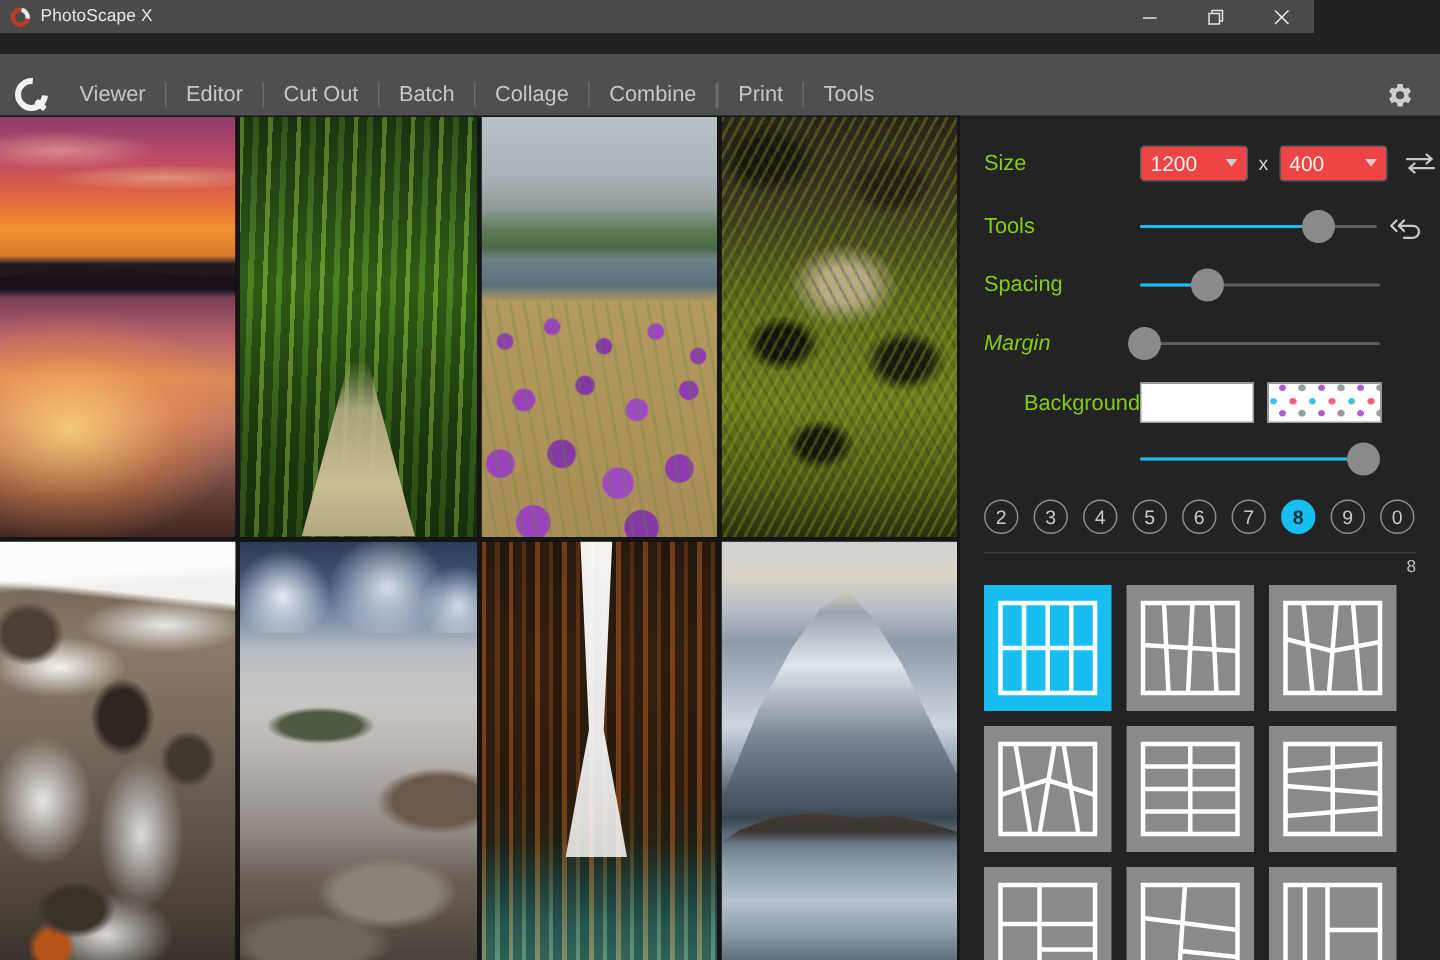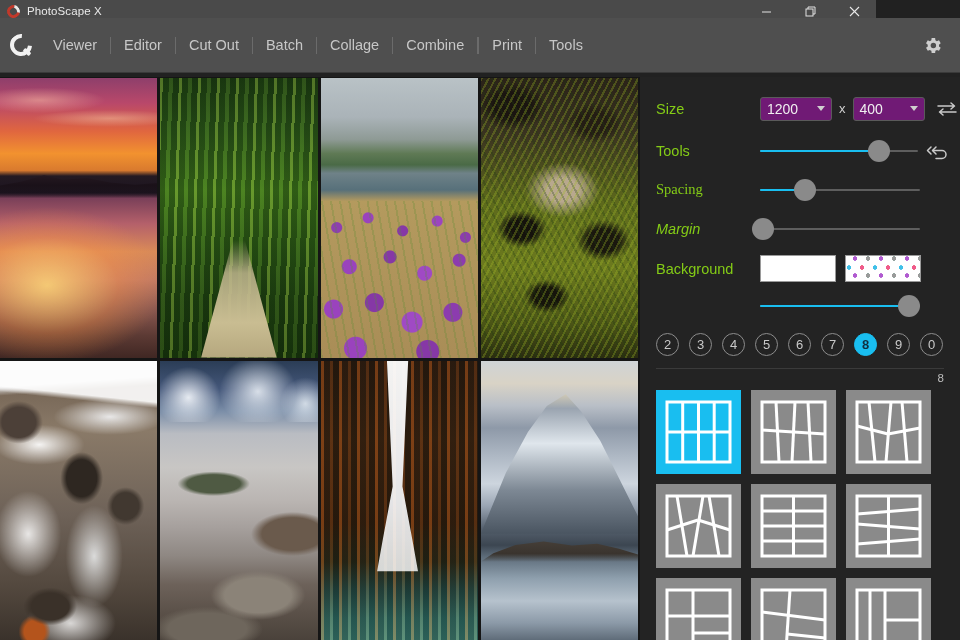--- a/index.html
+++ b/index.html
@@ -29,21 +29,21 @@
   }
   .win-controls { margin-left: auto; display: flex; height: 22px; }
   .win-btn {
     width: 44px; height: 22px; display: flex; align-items: center; justify-content: center;
     color: #e2e2e2;
   }
   .win-btn svg { display: block; }
 
   
   .menubar {
-    position: absolute; left: 0; top: 18px; width: 960px; height: 55px;
+    position: absolute; left: 0; top: 36px; width: 960px; height: 55px;
     background: #4f4f4f;
     display: flex; align-items: center;
     border-bottom: 1px solid #3a3a3a;
   }
   .menu-logo {
     width: 26px; height: 26px; margin-left: 8px; margin-right: 6px; position: relative;
     flex: 0 0 auto;
   }
   .menu-logo .ring2 {
     position: absolute; inset: 2px; border-radius: 50%;
@@ -274,21 +274,21 @@
   
   .panel {
     position: absolute; left: 638px; top: 77px; width: 322px; height: 563px;
     background: #232323;
     border-left: 2px solid #161616;
   }
   .prow { display: flex; align-items: center; height: 35px; padding-left: 16px; }
   .plabel { color: #84cc16; font-size: 14.5px; width: 104px; flex: 0 0 auto; }
 
   .sizebox {
-    width: 72px; height: 24px; background: #701a75; border: 1px solid #5a5a5a;
+    width: 72px; height: 24px; background: #ef4444; border: 1px solid #5a5a5a;
     border-radius: 3px; display: flex; align-items: center; padding: 0 6px;
     color: #f0f0f0; font-size: 14px;
   }
   .sizebox .cb-arrow {
     margin-left: auto; width: 0; height: 0;
     border-left: 4px solid transparent; border-right: 4px solid transparent;
     border-top: 5px solid #cfcfcf;
   }
   .xmark { color: #d0d0d0; font-size: 13px; margin: 0 7px; }
   .swapbtn { margin-left: 10px; width: 24px; height: 20px; display:flex; align-items:center; justify-content:center; }
@@ -472,39 +472,39 @@
       </div>
       <div class="resetbtn">
         <svg width="24" height="20" viewBox="0 0 24 20">
           <path d="M6 6 L2.5 9.5 L6 13" fill="none" stroke="#c9c9c9" stroke-width="1.5" stroke-linecap="round" stroke-linejoin="round"></path>
           <path d="M11 6 L7.5 9.5 L11 13" fill="none" stroke="#c9c9c9" stroke-width="1.5" stroke-linecap="round" stroke-linejoin="round"></path>
           <path d="M8 9.5 H17 a4 4 0 0 1 0 8 H11" fill="none" stroke="#c9c9c9" stroke-width="1.5" stroke-linecap="round"></path>
         </svg>
       </div>
     </div>
 
-    <div class="prow" style="margin-top:4px; padding-right:36px;font-family:Liberation Serif, serif;">
+    <div class="prow" style="margin-top:4px; padding-right:36px;">
       <div class="plabel">Spacing</div>
       <div class="slider">
         <div class="strack"></div>
         <div class="sfill" style="width:28%"></div>
         <div class="sthumb" style="left:28%"></div>
       </div>
     </div>
 
     <div class="prow" style="margin-top:4px; padding-right:36px;font-style:italic;">
       <div class="plabel">Margin</div>
       <div class="slider">
         <div class="strack"></div>
         <div class="sfill" style="width:0%"></div>
         <div class="sthumb" style="left:2%"></div>
       </div>
     </div>
 
-    <div class="prow" style="margin-top:5px;">
+    <div class="prow" style="margin-top:5px;text-align:right;">
       <div class="plabel">Background</div>
       <div class="swatch-white"></div>
       <div class="swatch-dots"></div>
     </div>
 
     <div class="prow" style="margin-top:2px; padding-right:36px;">
       <div class="plabel"></div>
       <div class="slider">
         <div class="strack"></div>
         <div class="sfill" style="width:93%"></div>

